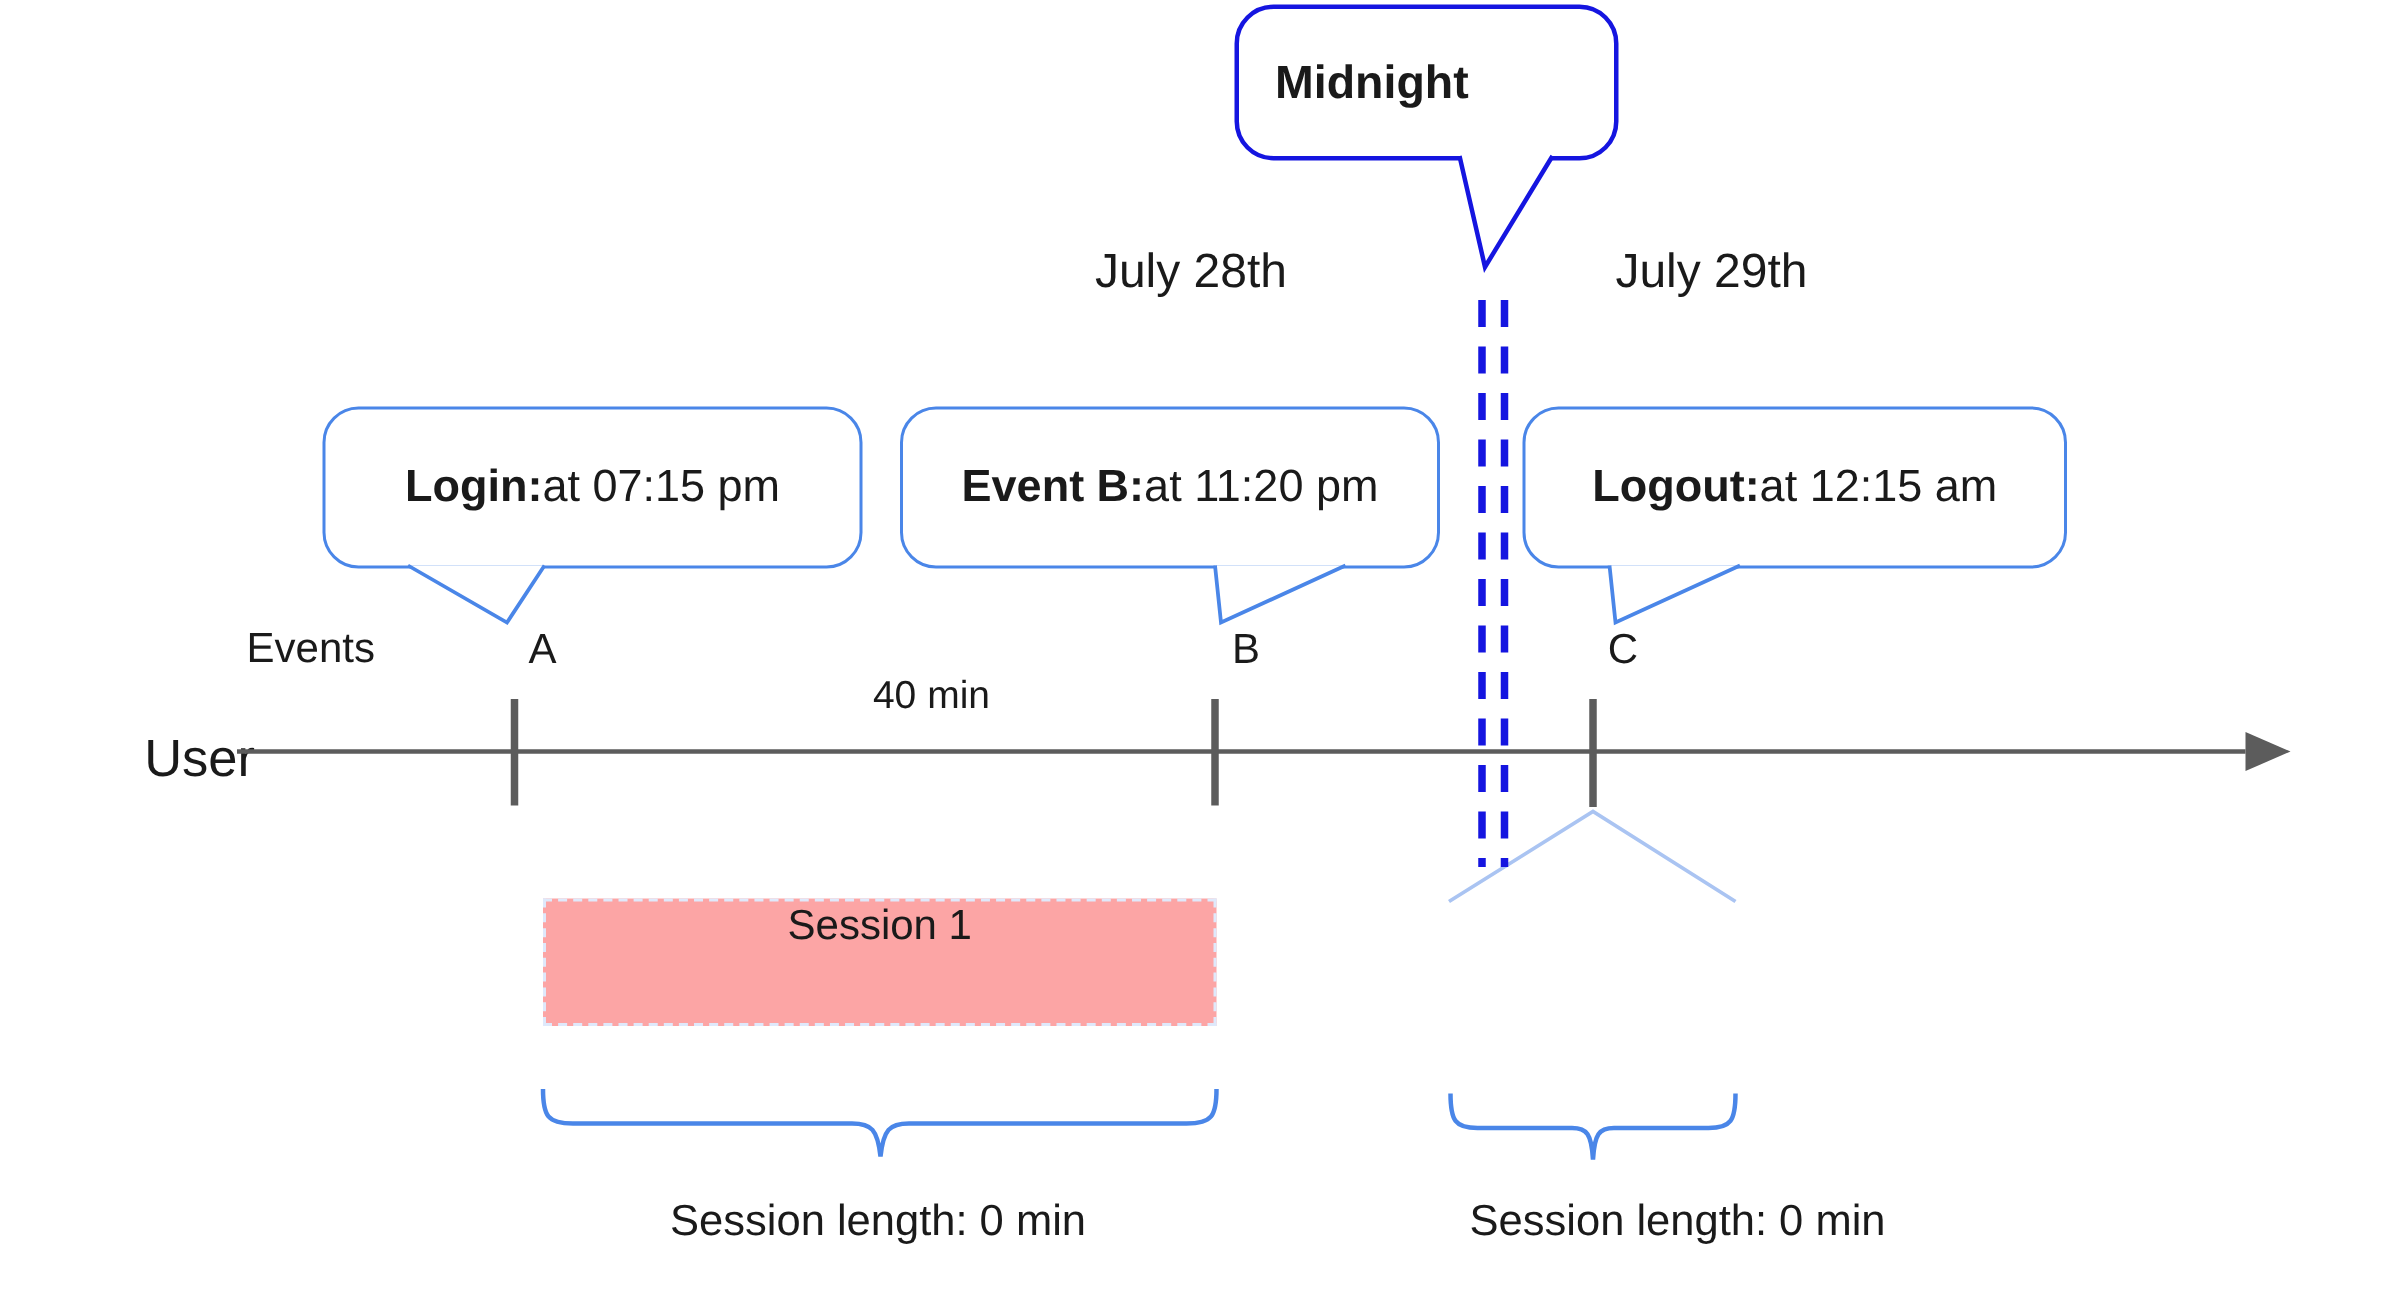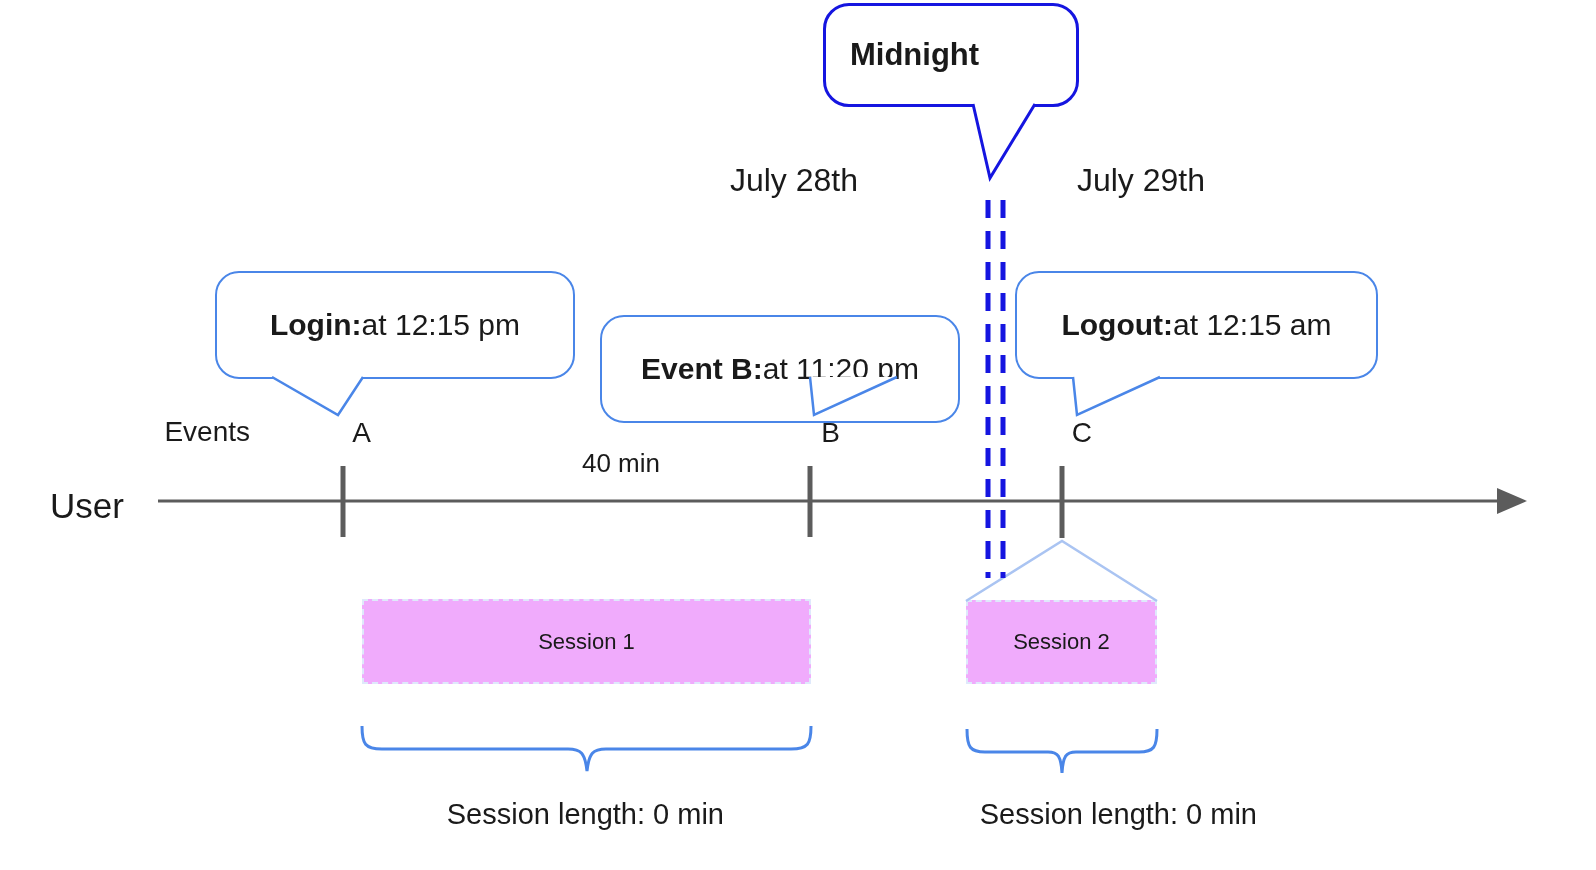--- a/index.html
+++ b/index.html
@@ -40,34 +40,34 @@
 
   
   .label {
     position: absolute;
     text-align: right;
     white-space: nowrap;
     z-index: 1;
   }
   .date-label   { font-size: 32px; width: 200px; }
   .axis-label   { font-size: 28px; }
-  .user-label   { font-size: 35px; text-align: left; }
+  .user-label   { font-size: 35px; text-align: right; }
   .interval-label { font-size: 26px; width: 140px; }
   .length-label { font-size: 29px; width: 400px; }
 
   
   .session-box {
     position: absolute;
-    background: #f0abfc;
+    background: #fca5a5;
     border: 2px dashed #dfe9fb;
     box-sizing: border-box;
     display: flex;
-    align-items: center;
+    align-items: flex-start;
     justify-content: center;
-    font-size: 22px;
+    font-size: 28px;
     color: #1a1a1a;
     z-index: 1;
   }
 
   svg.overlay {
     position: absolute;
     left: 0; top: 0;
     width: 1596px;
     height: 870px;
     z-index: 3;
@@ -81,45 +81,42 @@
 
   <div class="bubble midnight abs" style="left:823px; top:3px; width:256px; height:104px;">
     <span>Midnight</span>
   </div>
 
   <div class="label date-label" style="left:658px; top:162px;">July 28th</div>
   <div class="label date-label" style="left:1005px; top:162px;">July 29th</div>
 
   <div class="bubble abs" style="left:215px; top:271px; width:360px; height:108px;">
     <span class="b">Login:</span>
-      <span> at 12:15 pm</span>
+      <span> at 07:15 pm</span>
   </div>
-  <div class="bubble abs" style="left:600px; top:271px; width:360px; height:108px;margin-top:44px;">
+  <div class="bubble abs" style="left:600px; top:271px; width:360px; height:108px;">
     <span class="b">Event B:</span>
       <span> at 11:20 pm</span>
   </div>
   <div class="bubble abs" style="left:1015px; top:271px; width:363px; height:108px;">
     <span class="b">Logout:</span>
       <span> at 12:15 am</span>
   </div>
 
   <div class="label axis-label" style="left:120px; top:416px; width:130px;">Events</div>
   <div class="label axis-label" style="left:311px; top:417px; width:60px;">A</div>
   <div class="label axis-label" style="left:780px; top:417px; width:60px;">B</div>
   <div class="label axis-label" style="left:1032px; top:417px; width:60px;">C</div>
 
   <div class="label interval-label" style="left:520px; top:448px;">40 min</div>
 
   <div class="label user-label" style="left:50px; top:486px; width:120px;">User</div>
 
   <div class="session-box" style="left:362px; top:599px; width:449px; height:85px;">
     <span>Session 1</span>
-  </div>
-  <div class="session-box" style="left:966px; top:600px; width:191px; height:84px;">
-    <span>Session 2</span>
   </div>
 
   <div class="label length-label" style="left:324px; top:798px;">Session length: 0 min</div>
   <div class="label length-label" style="left:857px; top:798px;">Session length: 0 min</div>
 
   <svg class="overlay" viewBox="0 0 1596 870">
 
     <path d="M966,601 L1062,541 L1157,601" fill="none" stroke="#aac4f2" stroke-width="2.5"></path>
 
     <line x1="988" y1="200" x2="988" y2="578" stroke="#1515e0" stroke-width="5" stroke-dasharray="18 13"></line>

